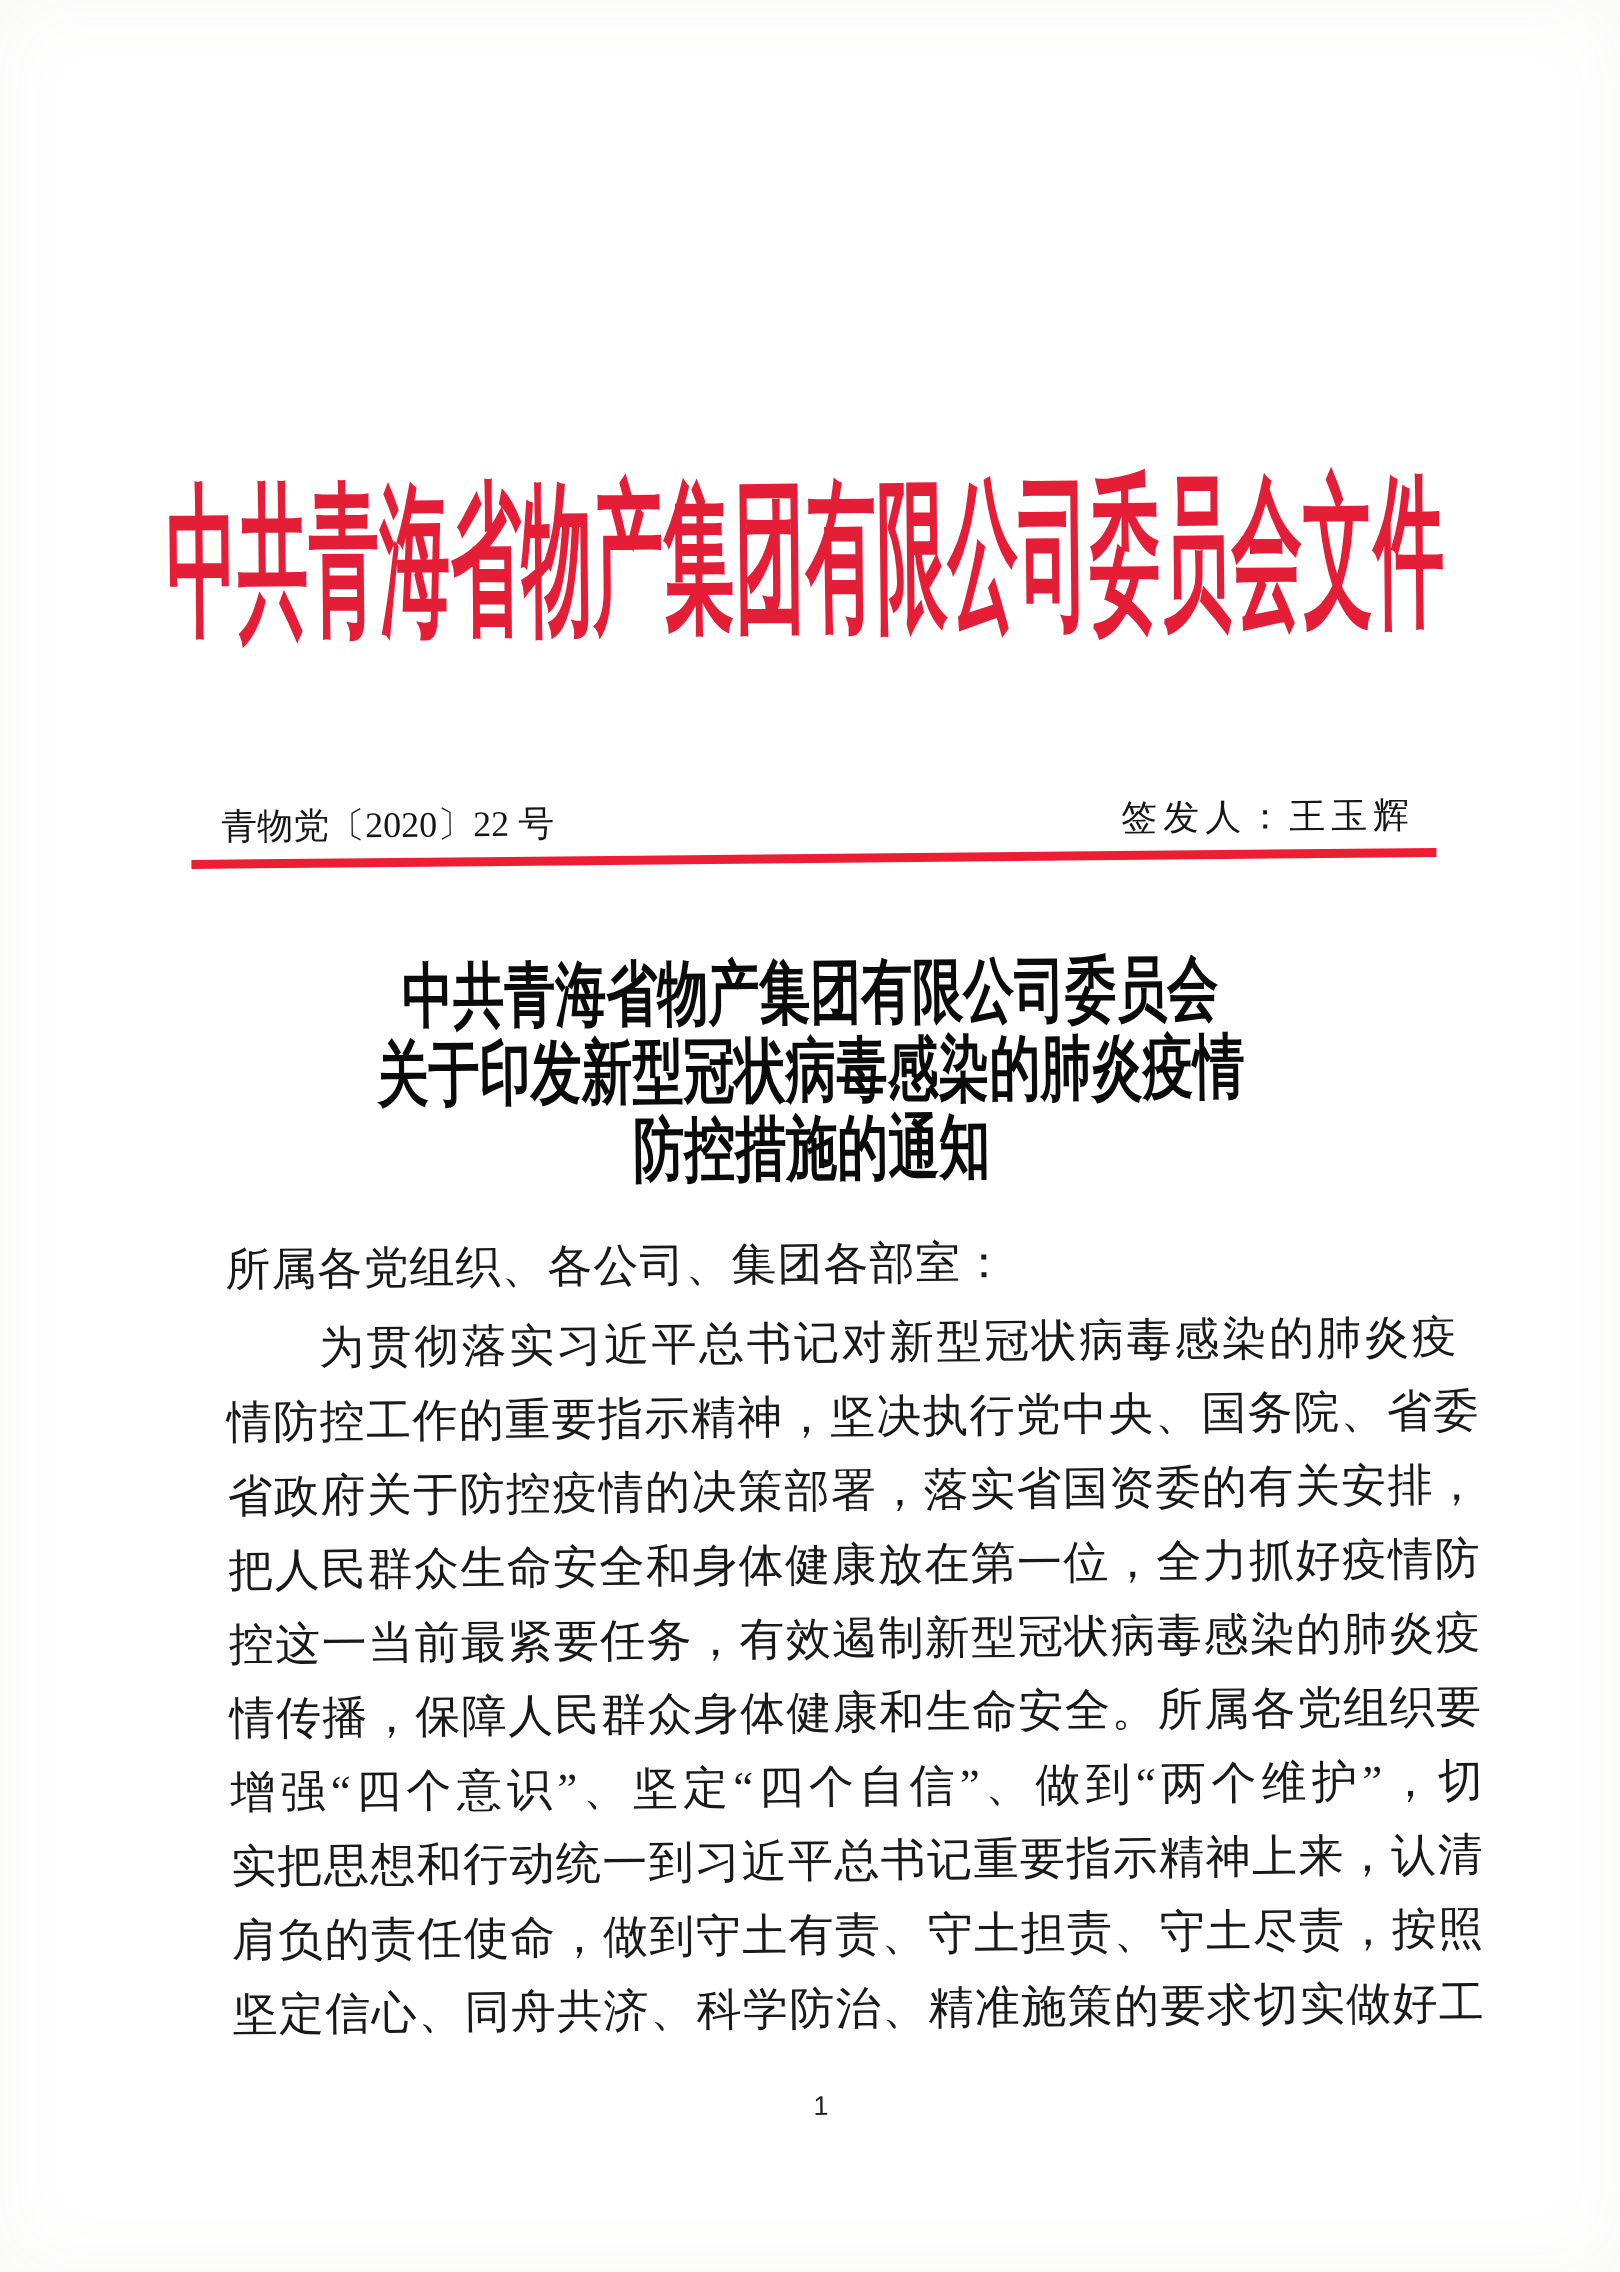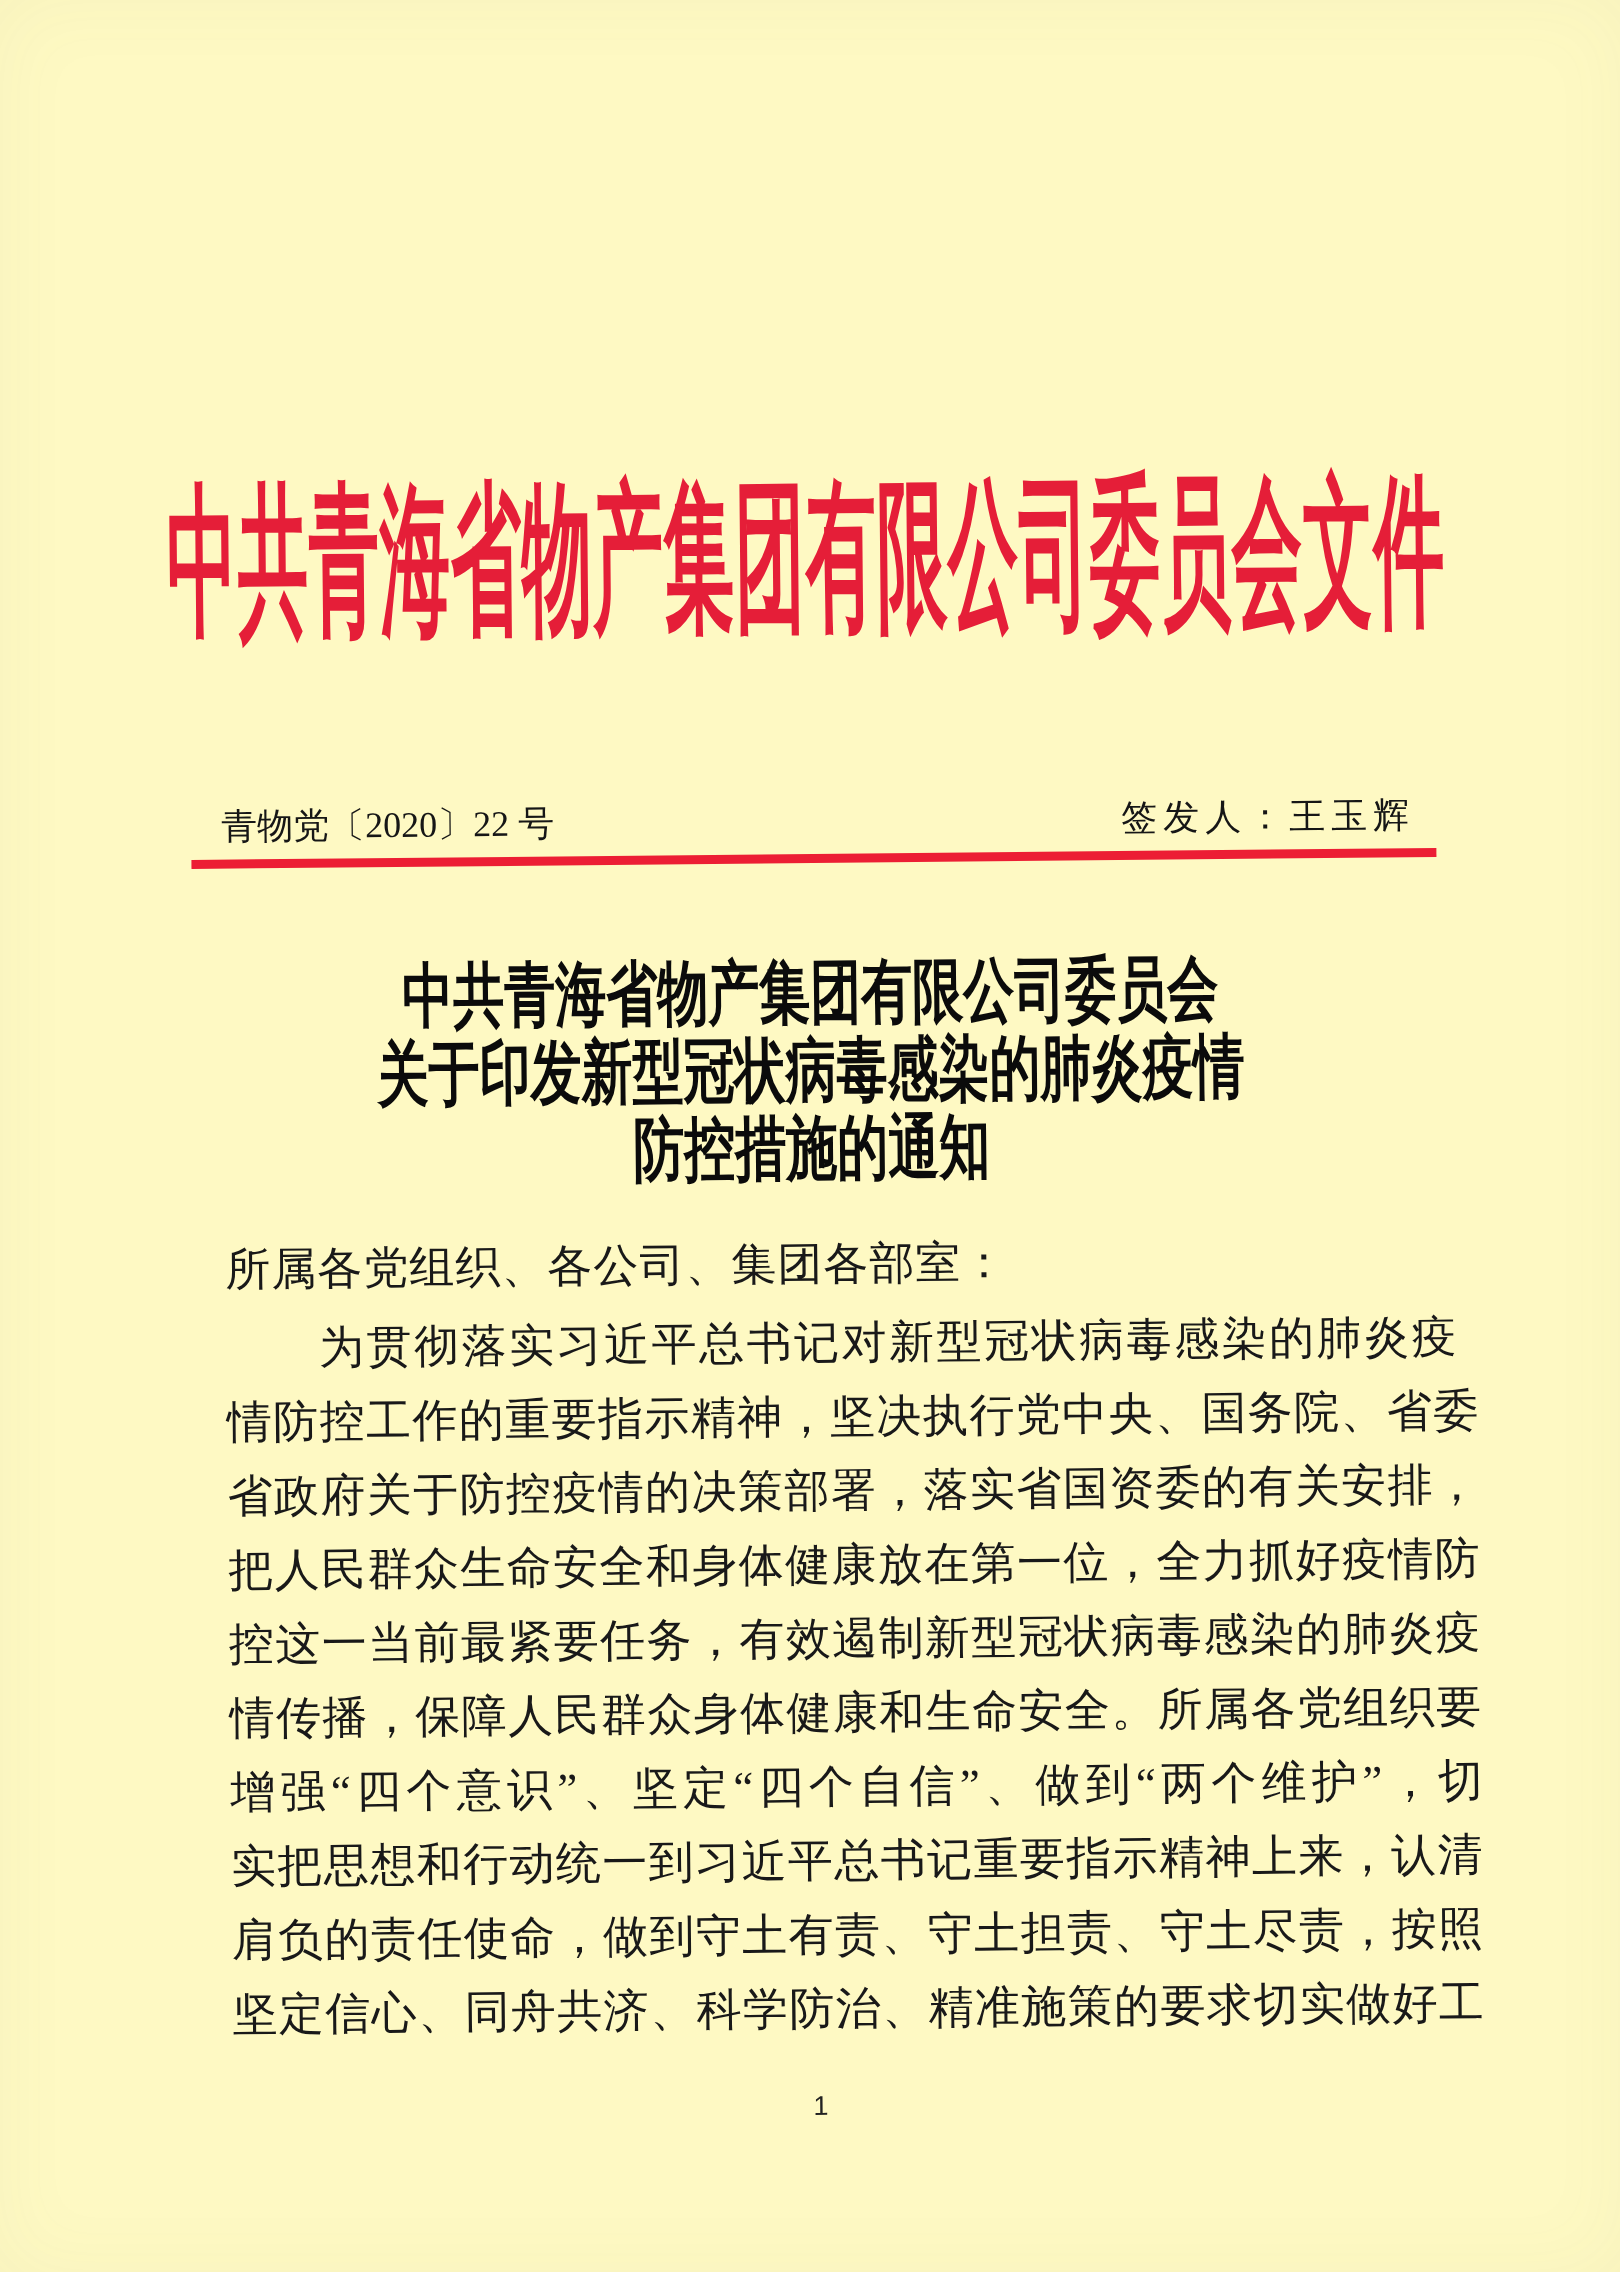--- a/index.html
+++ b/index.html
@@ -5,21 +5,21 @@
   html, body {
     margin: 0;
     padding: 0;
     background: #e9e7e3;
   }
   .page {
     position: relative;
     width: 1621px;
     height: 2273px;
     margin: 0 auto;
-    background: #fef9c3;
+    background: #ffffff;
     overflow: hidden;
     box-shadow: inset 0 0 79px rgba(120,110,95,0.05);
     font-family: "Liberation Serif", "DejaVu Serif", serif;
     color: #1a1a1a;
   }
   
   .scan {
     position: absolute;
     left: 0; top: 0; right: 0; bottom: 0;
     transform: rotate(-0.55deg);

